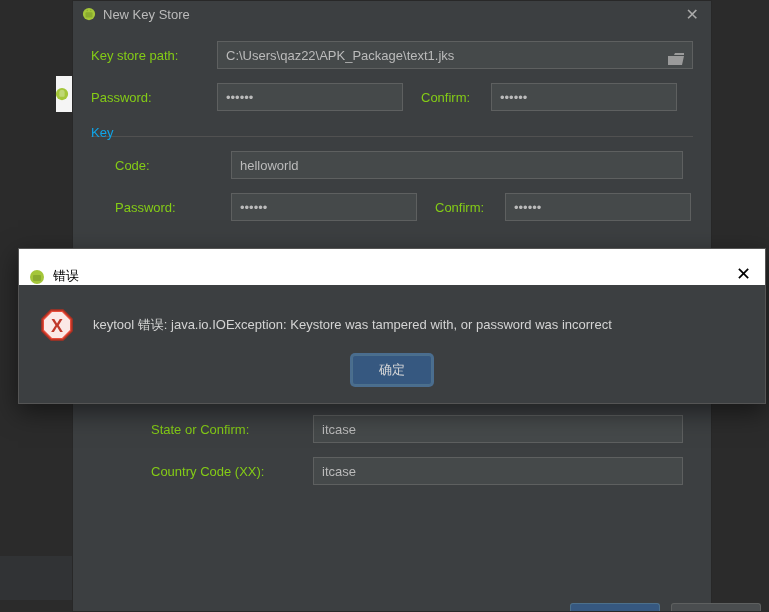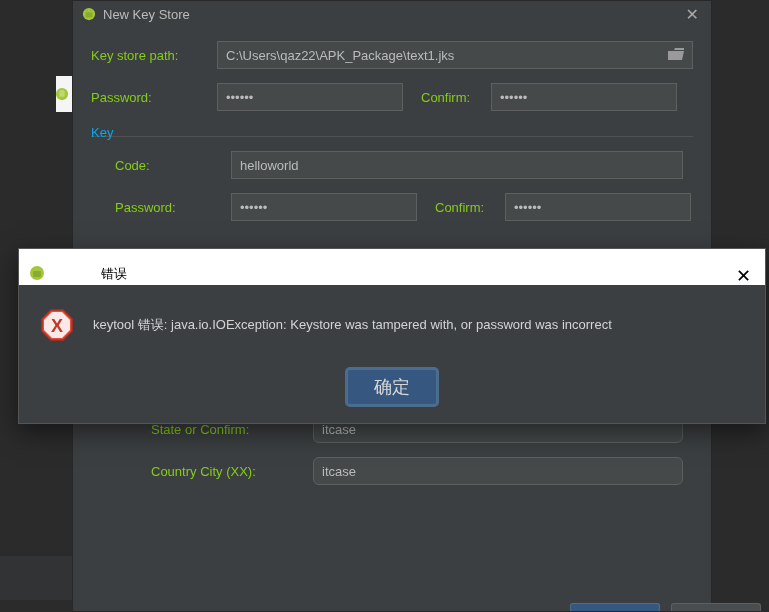--- a/index.html
+++ b/index.html
@@ -67,21 +67,21 @@
       color: #bbbbbb;
       font-size: 13px;
       padding: 5px 8px;
       height: 28px;
       outline: none;
     }
     .path-row .label { width: 126px; }
     .path-input-wrap {
       display: flex;
       flex: 1;
-      align-items: center;
+      align-items: flex-end;
       background: #45494a;
       border: 1px solid #5e6060;
     }
     .path-input { flex: 1; border: none; background: transparent; color: #bbbbbb; padding: 5px 8px; height: 26px; outline: none; font-size: 13px;}
     .folder-icon { padding: 0 8px; color: #8a8a8a; cursor: pointer; }
     .pw-row .label { width: 126px; }
     .pw-row .input { width: 186px; }
     .pw-row .confirm-label { margin-left: 18px; width: 70px; }
     .key-section {
       margin-top: 2px;
@@ -104,40 +104,39 @@
     .alias-input { flex: 1; margin-right: 10px; }
     .key-pw-row .input { width: 186px; }
     .key-pw-row .confirm-label { margin-left: 18px; width: 70px; }
 
     .cert-section {
       padding-left: 36px;
       margin-top: 110px;
     }
     .cert-row { display: flex; align-items: center; margin-bottom: 14px; }
     .cert-row .label { width: 162px; }
-    .cert-row .input { flex: 1; margin-right: 10px; border-radius: 6px; }
+    .cert-row .input { flex: 1; margin-right: 10px; }
 
     
     .error-modal {
       position: absolute;
       left: 18px;
       top: 248px;
       width: 748px;
       background: #3c3f41;
       border: 1px solid #555;
       box-shadow: 0 8px 24px rgba(0,0,0,0.5);
       z-index: 100;
     }
     .error-header {
       background: #ffffff;
       height: 36px;
       display: flex;
-      align-items: flex-start;
-      padding: 16px 10px;
-      gap: 48px;
+      align-items: flex-end;
+      padding: 0 10px;
     }
     .error-header .android-icon { margin-right: 8px; }
     .error-title { color: #000; font-size: 13px; flex: 1; }
     .error-close { color: #000; font-size: 18px; cursor: pointer; padding: 0 4px; font-weight: 300;}
     .error-body {
       padding: 22px 20px 18px 20px;
       display: flex;
       flex-direction: column;
       align-items: center;
     }
@@ -150,25 +149,25 @@
     .error-x-icon {
       width: 36px;
       height: 36px;
       flex-shrink: 0;
       display: flex;
       align-items: center;
       justify-content: center;
     }
     .error-text { color: #d4d4d4; font-size: 13px; }
     .ok-button {
-      margin-top: 26px;
+      margin-top: 12px;
       background: #365880;
       border: 1px solid #4c708c;
       color: #d8d8d8;
-      font-size: 18px;
+      font-size: 13px;
       padding: 5px 26px;
       cursor: pointer;
       border-radius: 3px;
       box-shadow: 0 0 0 2px #4a6d8f;
     }
     .left-edge {
       position: absolute;
       left: 56px;
       top: 76px;
       width: 18px;
@@ -277,21 +276,21 @@
           </div>
           <div class="cert-row">
             <span class="label">City or Locality:</span>
             <input class="input" value="itcase" style="">
           </div>
           <div class="cert-row">
             <span class="label">State or Confirm:</span>
             <input class="input" value="itcase" style="">
           </div>
           <div class="cert-row">
-            <span class="label">Country City (XX):</span>
+            <span class="label">Country Code (XX):</span>
             <input class="input" value="itcase" style="">
           </div>
         </div>
       </div>
     </div>
   </div>
   <div class="bottom-button-peek"></div>
   <div class="bottom-button-peek2"></div>
 </div>
 

